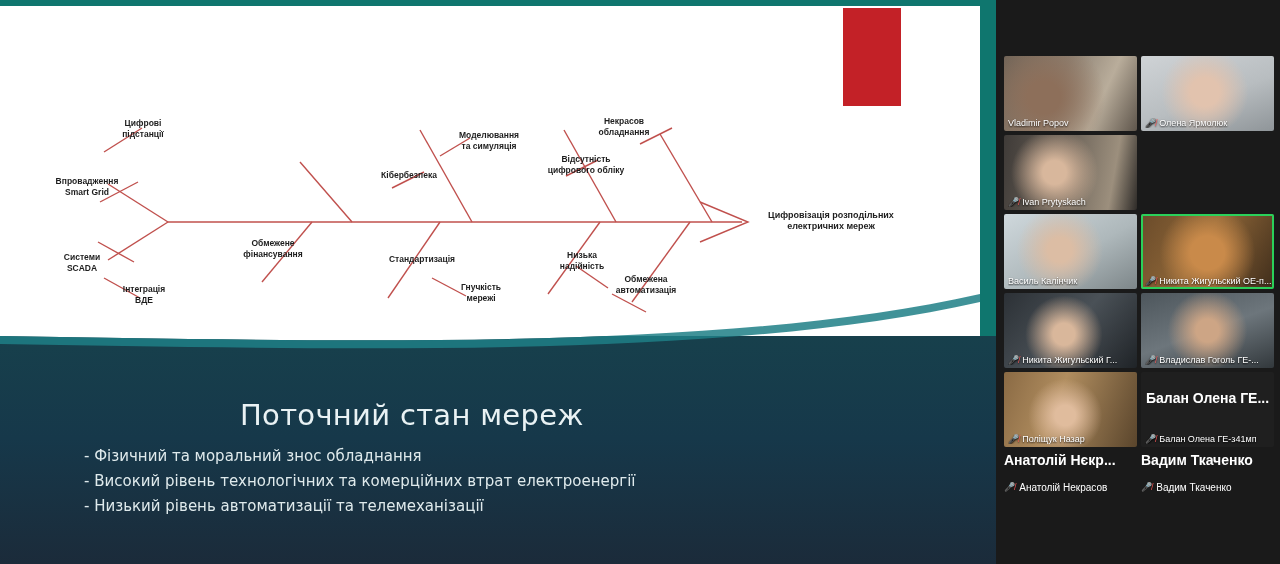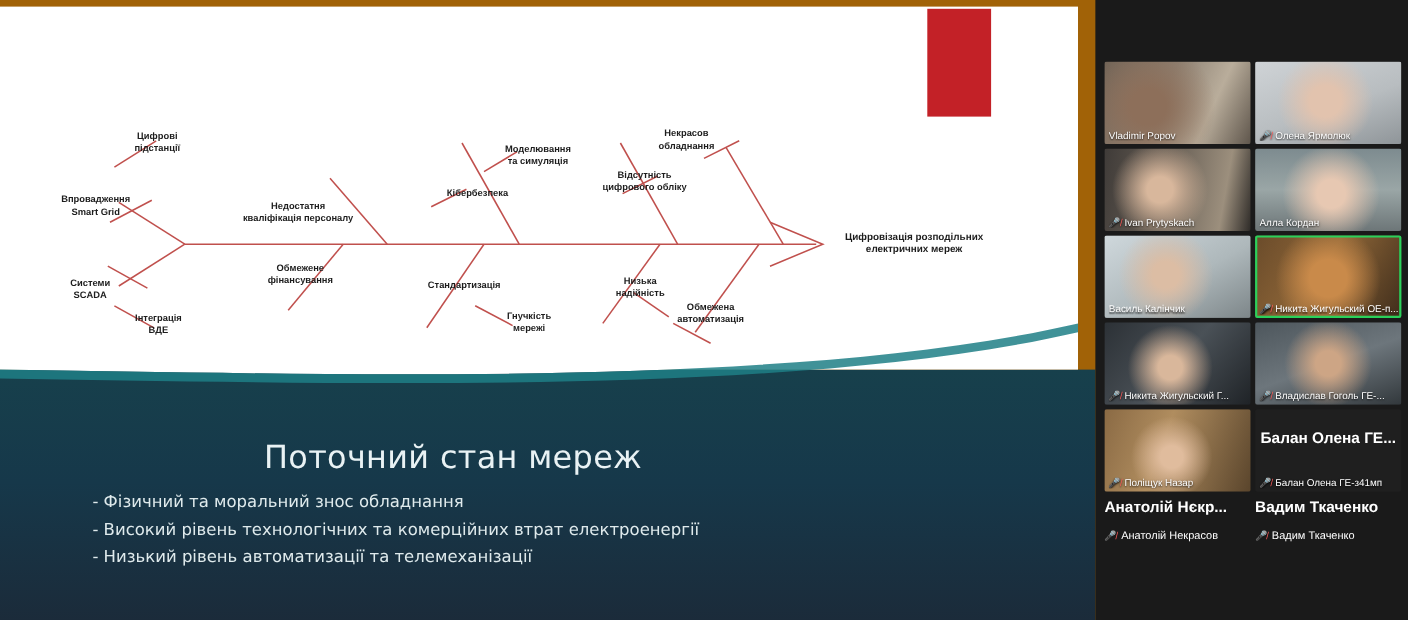--- a/index.html
+++ b/index.html
@@ -4,21 +4,21 @@
 <style>
   * { box-sizing: border-box; margin: 0; padding: 0; }
   body {
     width: 1280px; height: 564px; overflow: hidden;
     background: #1b1b1b;
     font-family: "Liberation Sans", sans-serif;
   }
   .app { position: relative; width: 1280px; height: 564px; display: flex; }
 
   
-  .stage { position: relative; width: 996px; height: 564px; background: #a16207; overflow: hidden; }
+  .stage { position: relative; width: 996px; height: 564px; background: #0f766e; overflow: hidden; }
 
   .slide { position: absolute; left: 0; top: 0; width: 996px; height: 564px; }
 
   
   .slide-white {
     position: absolute; left: 0; top: 6px; width: 980px; height: 330px;
     background: #ffffff;
   }
   .slide-curve {
     position: absolute; left: 0; top: 236px; width: 980px; height: 130px;
@@ -185,28 +185,26 @@
 
         <div class="fl" style="left:108px;top:112px;width:70px;">Цифрові
 підстанції</div>
         <div class="fl" style="left:40px;top:170px;width:94px;">Впровадження
 Smart Grid</div>
         <div class="fl" style="left:46px;top:246px;width:72px;">Системи
 SCADA</div>
         <div class="fl" style="left:108px;top:278px;width:72px;">Інтеграція
 ВДЕ</div>
 
-        <div class="fl" style="left:202px;top:176px;width:138px;">Недостатня
-кваліфікація персоналу</div>
         <div class="fl" style="left:222px;top:232px;width:102px;">Обмежене
 фінансування</div>
 
         <div class="fl" style="left:442px;top:124px;width:94px;">Моделювання
 та симуляція</div>
-        <div class="fl" style="left:380px;top:164px;width:82px;text-align:right;">Кібербезпека</div>
+        <div class="fl" style="left:368px;top:164px;width:82px;">Кібербезпека</div>
         <div class="fl" style="left:376px;top:248px;width:92px;">Стандартизація</div>
         <div class="fl" style="left:446px;top:276px;width:70px;">Гнучкість
 мережі</div>
 
         <div class="fl" style="left:584px;top:110px;width:80px;">Некрасов
 обладнання</div>
         <div class="fl" style="left:534px;top:148px;width:104px;">Відсутність
 цифрового обліку</div>
         <div class="fl" style="left:546px;top:244px;width:72px;">Низька
 надійність</div>
@@ -243,25 +241,20 @@
         </div>
       </div>
 
       <div class="trow">
         <div class="tile p3">
           <div class="nm">
             <span class="mute">🎤̸</span>
             <span>Ivan Prytyskach</span>
           </div>
         </div>
-        <div class="tile p4">
-          <div class="nm">
-            <span>Алла Кордан</span>
-          </div>
-        </div>
       </div>
 
       <div class="trow">
         <div class="tile p5">
           <div class="nm">
             <span>Василь Калінчик</span>
           </div>
         </div>
         <div class="tile p6 speaking">
           <div class="nm">

